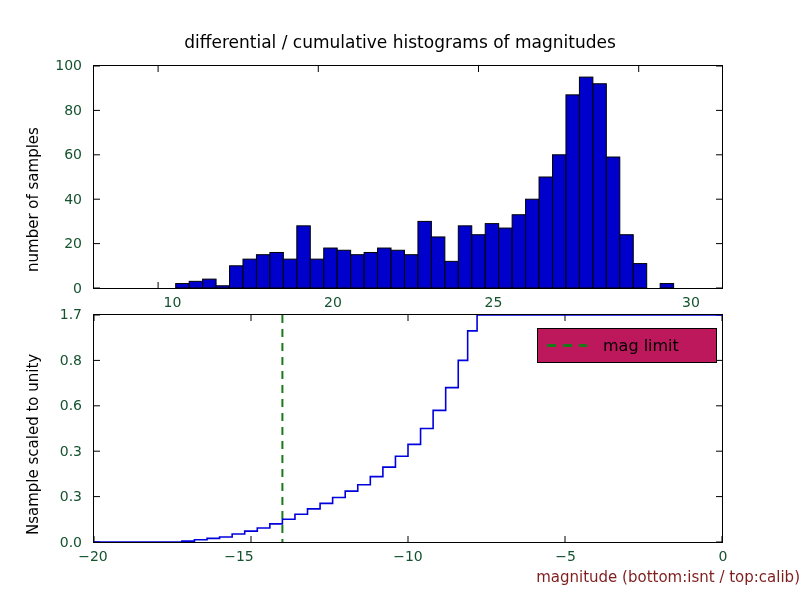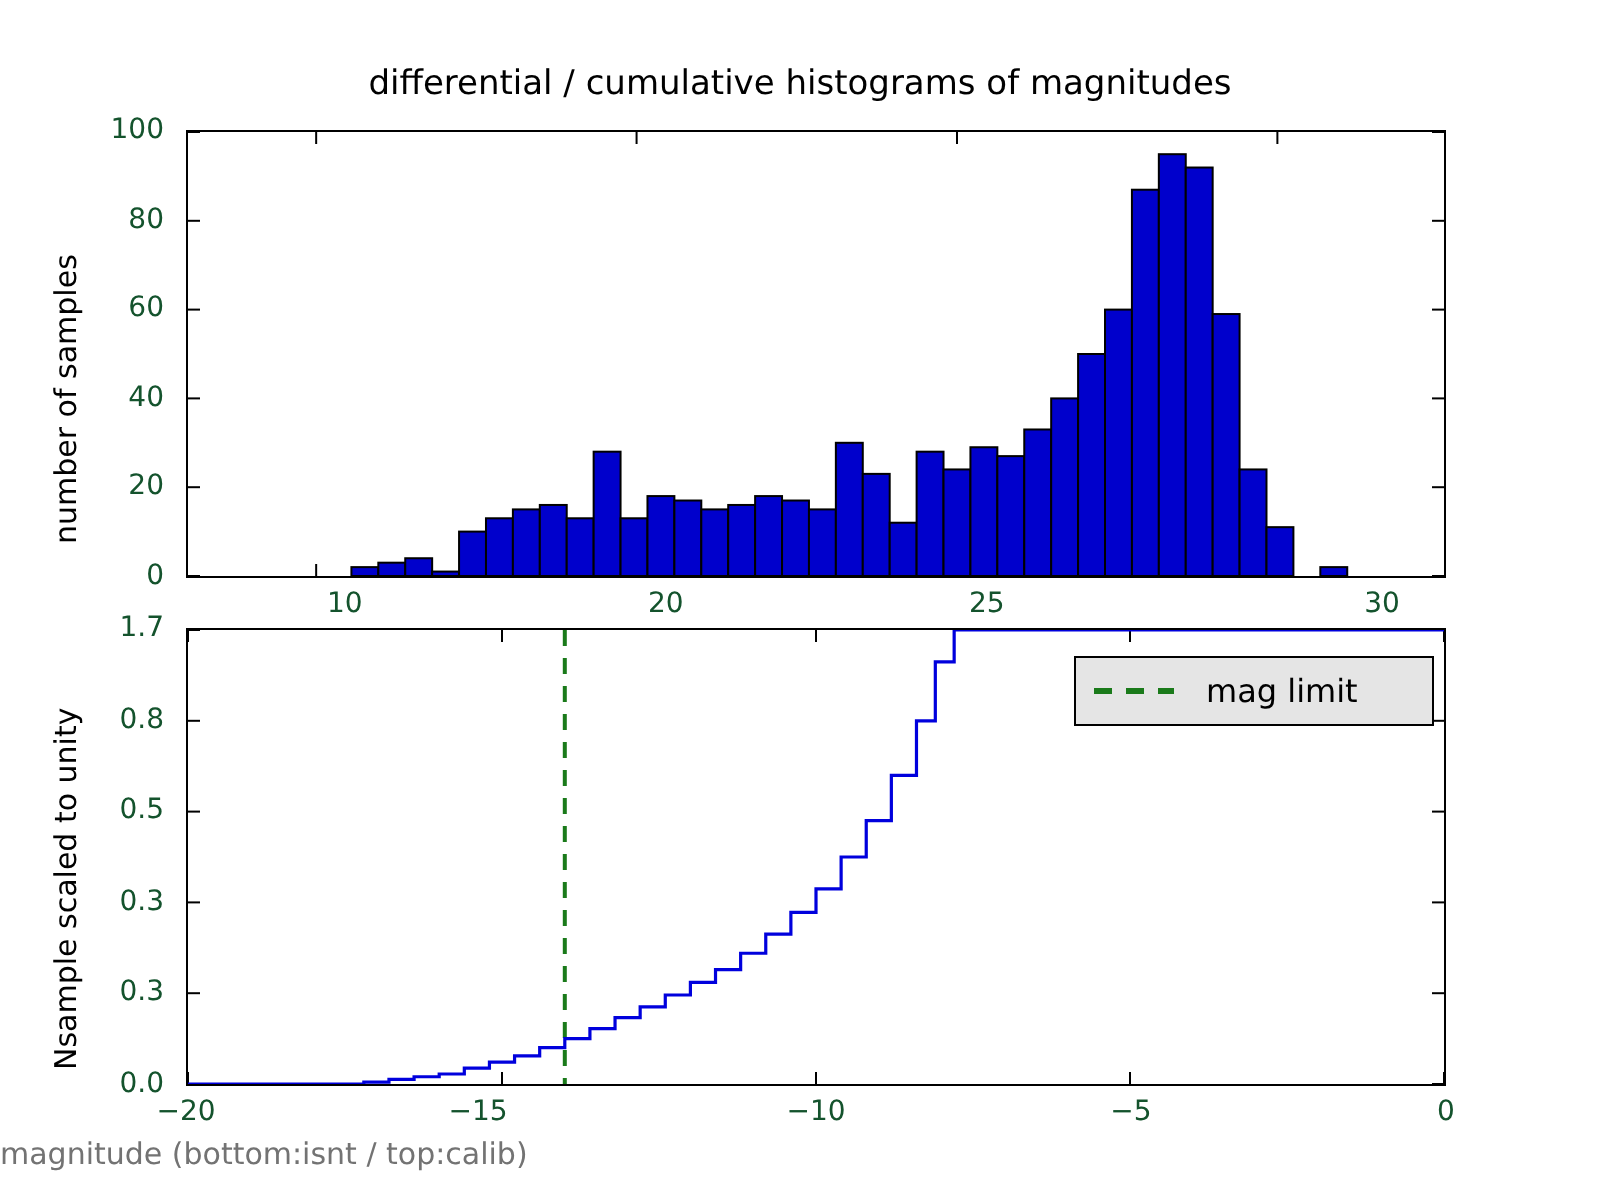--- a/index.html
+++ b/index.html
@@ -38,23 +38,23 @@
     width: 800px;
     text-align: center;
     font-size: 17px;
     color: #000000;
     white-space: nowrap;
   }
   .xlabel {
     position: absolute;
     left: 0;
     width: 800px;
-    text-align: left;
+    text-align: right;
     font-size: 15px;
-    color: #737373;
+    color: #7f1d1d;
     white-space: nowrap;
   }
   .ylabel {
     position: absolute;
     font-size: 15px;
     color: #000000;
     white-space: nowrap;
     transform-origin: 0 0;
     transform: rotate(-90deg);
   }
@@ -73,21 +73,21 @@
   .tick-label.y {
     text-align: right;
     transform: translateY(-50%);
   }
 
   
   .legend {
     position: absolute;
     box-sizing: border-box;
     border: 1px solid #000000;
-    background: #e5e5e5;
+    background: #be185d;
     display: flex;
     align-items: center;
     padding: 5px 9px;
   }
   .legend-sample {
     width: 40px;
     height: 2px;
     margin-right: 16px;
     flex: 0 0 auto;
   }
@@ -177,21 +177,21 @@
         <rect x="539.2469387755101" y="197.57999999999998" width="13.457142857142912" height="24.420000000000016" fill="#0000cc" stroke="#000000" stroke-width="1"></rect>
         <rect x="566.1612244897959" y="217.56" width="13.457142857142912" height="4.439999999999998" fill="#0000cc" stroke="#000000" stroke-width="1"></rect>
       </svg>
   </div>
 
   <div class="ylabel" style="left:24px; top:535px; font-size:15px;">Nsample scaled to unity</div>
 
   <div class="tick-label y" style="left:40px; top:542px; width:42px;text-align:right;">0.0</div>
   <div class="tick-label y" style="left:40px; top:496.4px; width:42px;">0.3</div>
   <div class="tick-label y" style="left:40px; top:450.8px; width:42px;">0.3</div>
-  <div class="tick-label y" style="left:40px; top:405.2px; width:42px;">0.5</div>
+  <div class="tick-label y" style="left:40px; top:405.2px; width:42px;">0.6</div>
   <div class="tick-label y" style="left:40px; top:359.6px; width:42px;">0.8</div>
   <div class="tick-label y" style="left:40px; top:314px; width:42px;">1.7</div>
 
   <div class="tick-label x" style="left:93px; top:548px;">−20</div>
   <div class="tick-label x" style="left:239px; top:548px;">−15</div>
   <div class="tick-label x" style="left:408px; top:548px;">−10</div>
   <div class="tick-label x" style="left:565.5px; top:548px;">−5</div>
   <div class="tick-label x" style="left:723px; top:548px;">0</div>
 
   <div class="axes" id="bottom-axes" style="left:93px; top:314px; width:630px; height:229px;">

